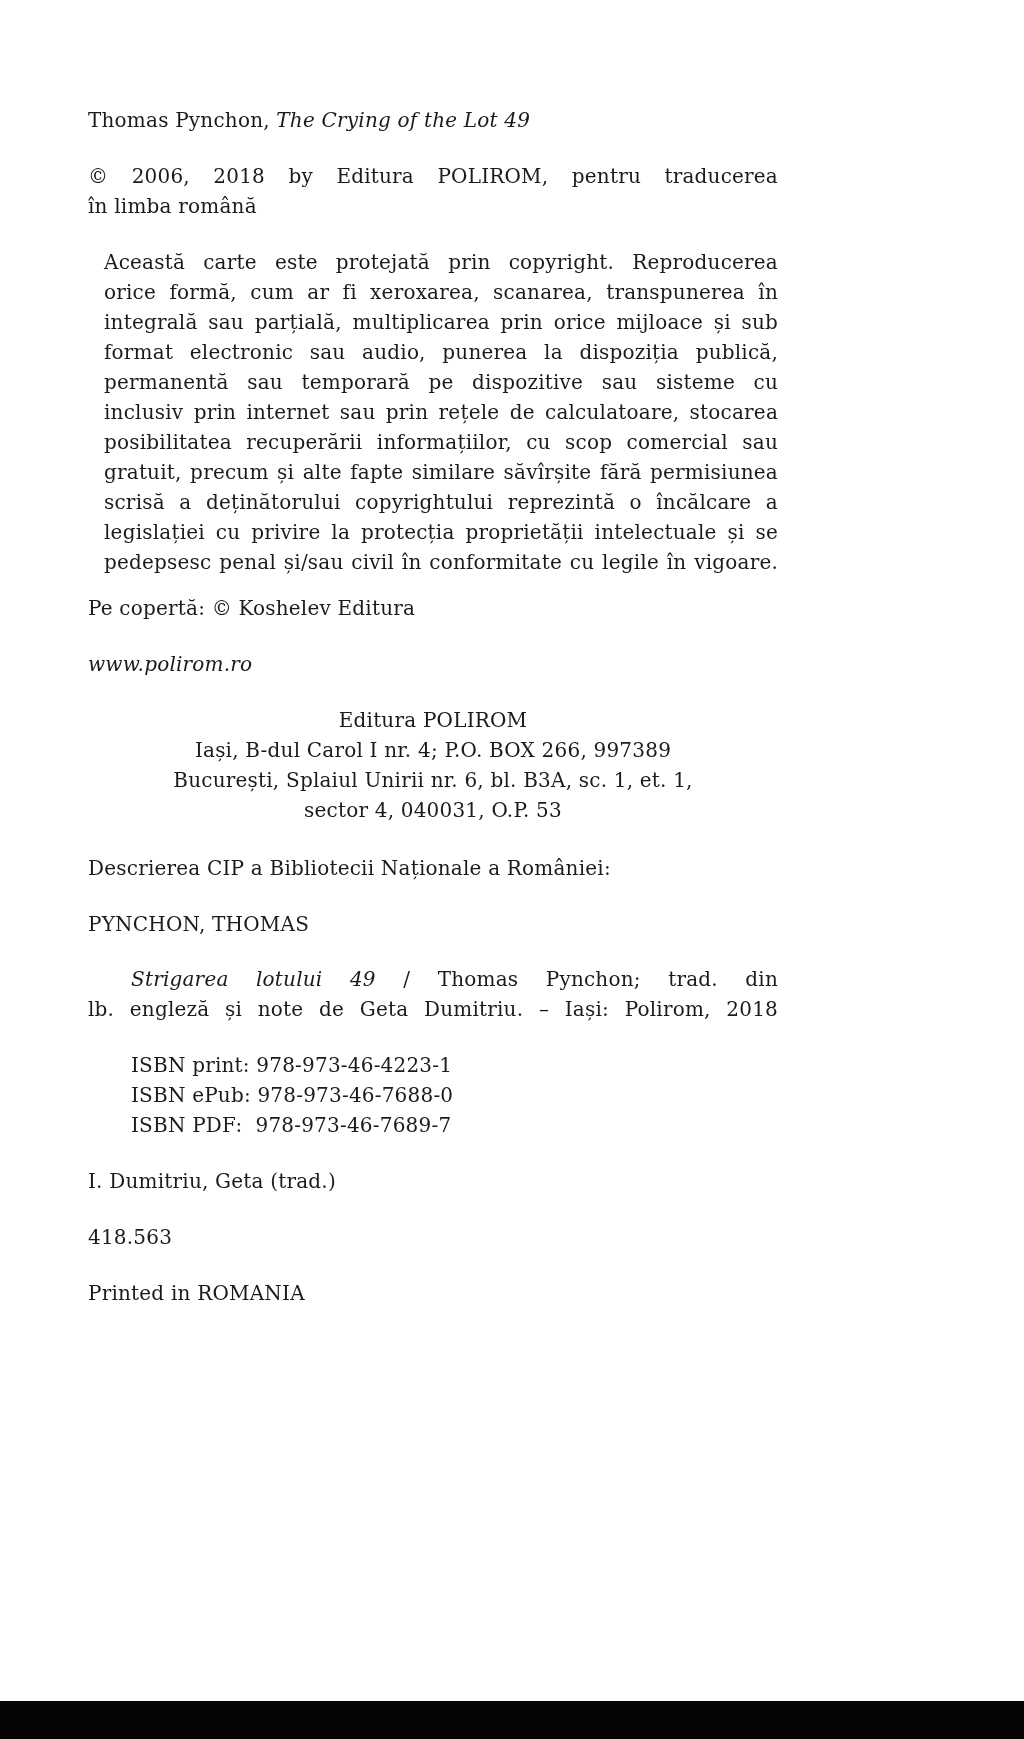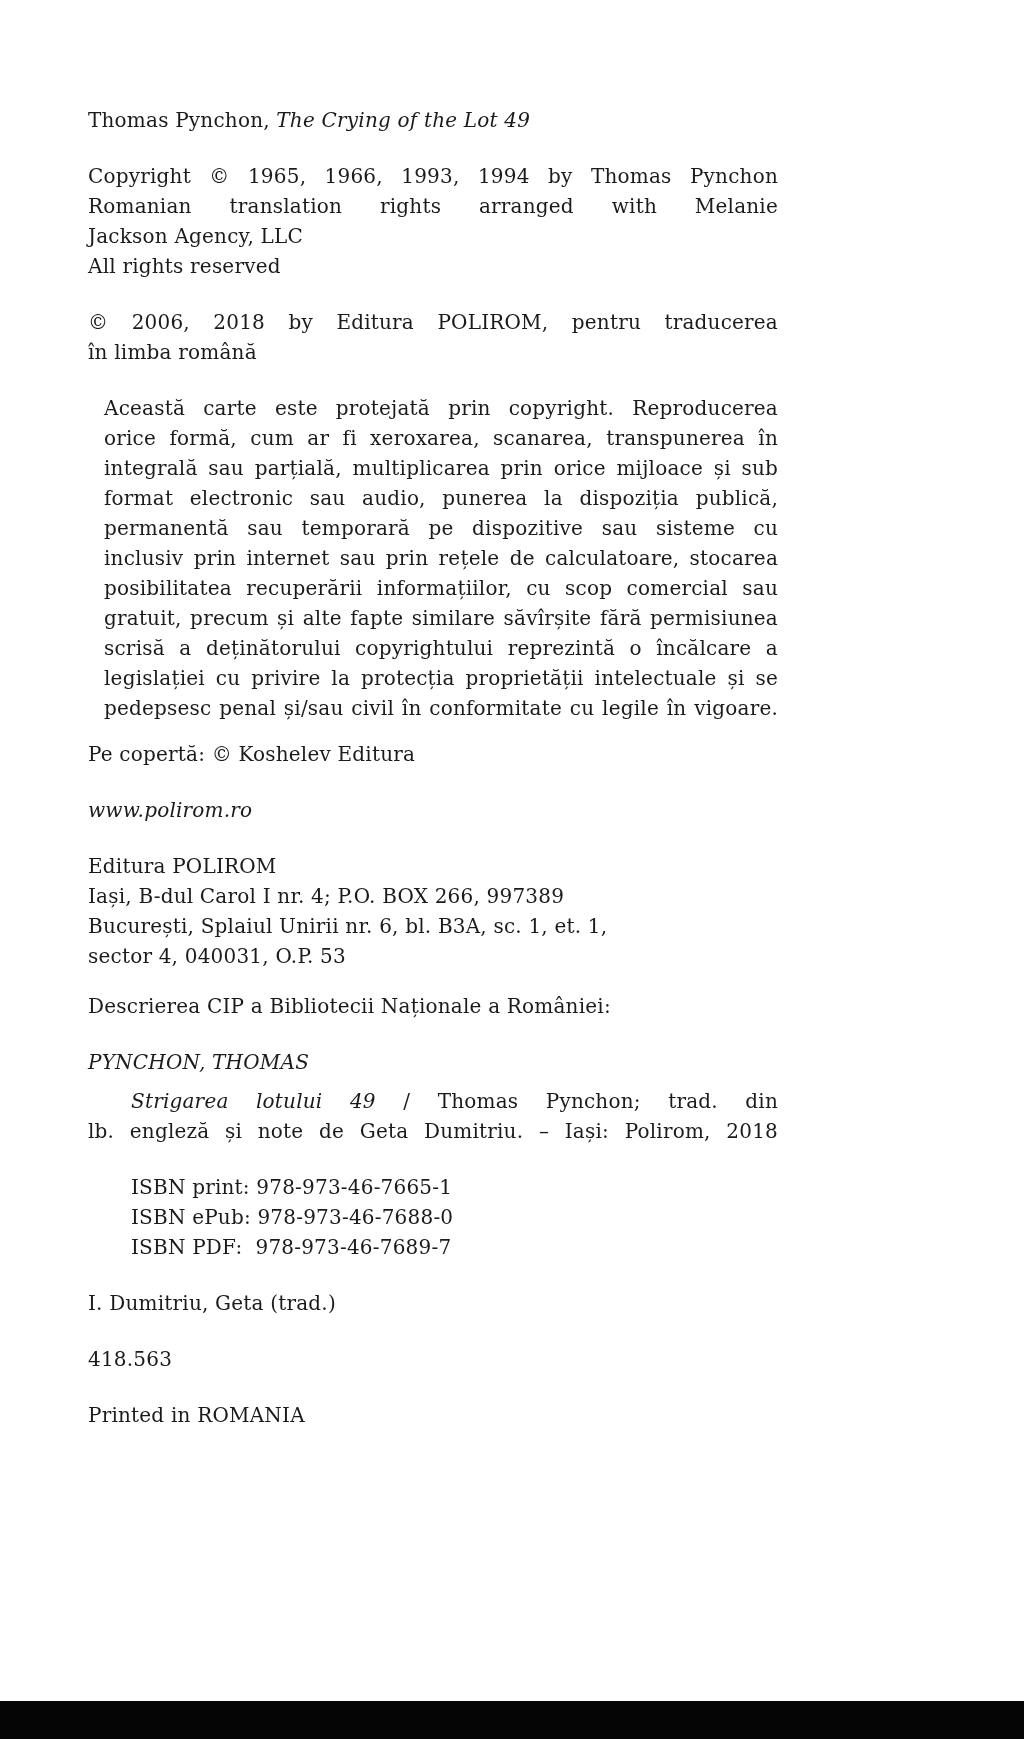--- a/index.html
+++ b/index.html
@@ -18,47 +18,41 @@
     left: 88px;
     top: 105px;
     width: 690px;
   }
   .block { margin: 0 0 26px 0; }
   .line { line-height: 30px; letter-spacing: 0.2px; }
   .j { text-align: justify; text-align-last: justify; }
   .italic { font-style: italic; }
   .indent { padding-left: 43px; }
   .isbn-block { padding-left: 43px; }
-  .tight { margin-bottom: 9px; font-style: italic; }
+  .tight { margin-bottom: 25px; }
   .after-legal { margin-bottom: 16px; margin-left: 16px; }
-  .after-address { margin-bottom: 20px; }
+  .after-address { margin-bottom: 28px; text-align: center; }
   .bottom-bar {
     position: absolute;
     left: 0;
     bottom: 0;
     width: 1024px;
     height: 38px;
     background: #050505;
   }
 </style>
 </head>
 <body>
 
 <div class="content">
 
   <div class="block">
     <div class="line"><span>Thomas Pynchon, </span><span class="italic">The Crying of the Lot 49</span></div>
   </div>
 
-  <div class="block">
-    <div class="line j">Copyright © 1965, 1966, 1993, 1994 by Thomas Pynchon</div>
-    <div class="line j">Romanian translation rights arranged with Melanie</div>
-    <div class="line">Jackson Agency, LLC</div>
-    <div class="line">All rights reserved</div>
-  </div>
 
   <div class="block">
     <div class="line j">© 2006, 2018 by Editura POLIROM, pentru traducerea</div>
     <div class="line">în limba română</div>
   </div>
 
   <div class="block after-legal">
     <div class="line j">Această carte este protejată prin copyright. Reproducerea</div>
     <div class="line j">orice formă, cum ar fi xeroxarea, scanarea, transpunerea în</div>
     <div class="line j">integrală sau parțială, multiplicarea prin orice mijloace și sub</div>
@@ -94,21 +88,21 @@
   <div class="block tight">
     <div class="line">PYNCHON, THOMAS</div>
   </div>
 
   <div class="block">
     <div class="line j indent"><span class="italic">Strigarea lotului 49</span><span> / Thomas Pynchon; trad. din</span></div>
     <div class="line j">lb. engleză și note de Geta Dumitriu. – Iași: Polirom, 2018</div>
   </div>
 
   <div class="block isbn-block">
-    <div class="line">ISBN print: 978-973-46-7665-1</div>
+    <div class="line">ISBN print: 978-973-46-4223-1</div>
     <div class="line">ISBN ePub: 978-973-46-7688-0</div>
     <div class="line">ISBN PDF:&nbsp; 978-973-46-7689-7</div>
   </div>
 
   <div class="block">
     <div class="line">I. Dumitriu, Geta (trad.)</div>
   </div>
 
   <div class="block">
     <div class="line">418.563</div>

